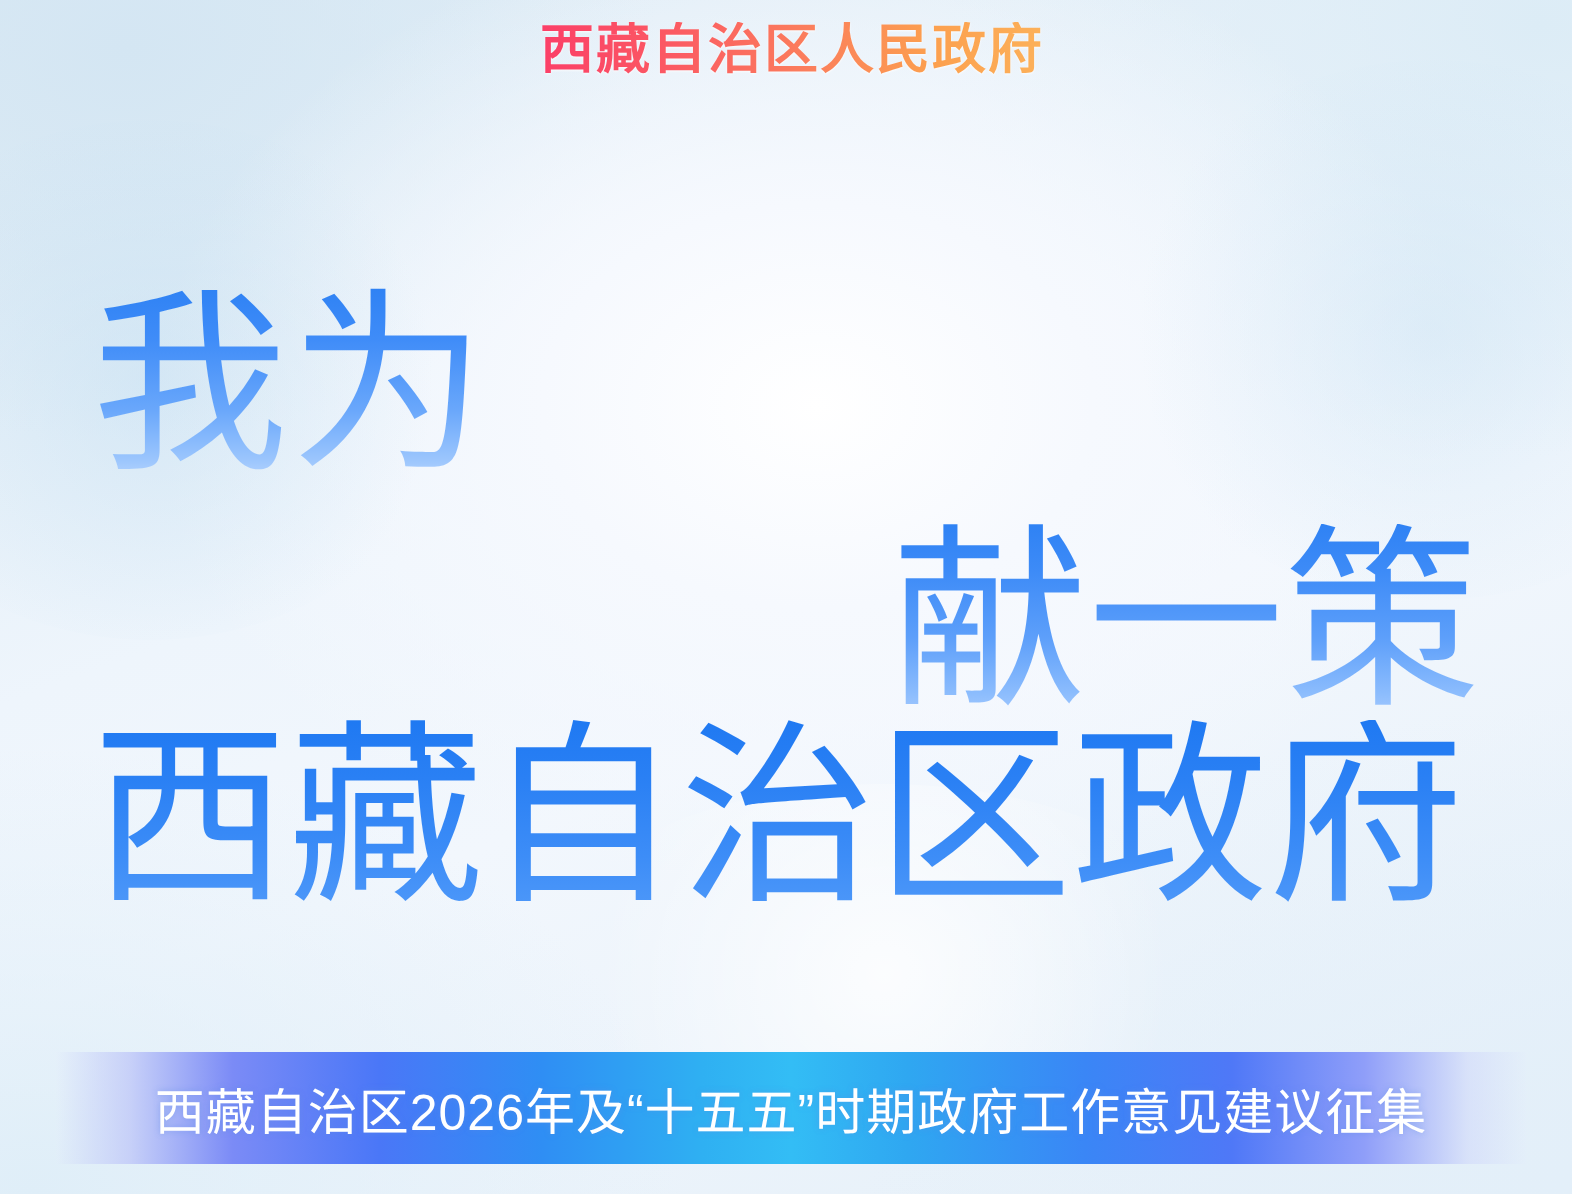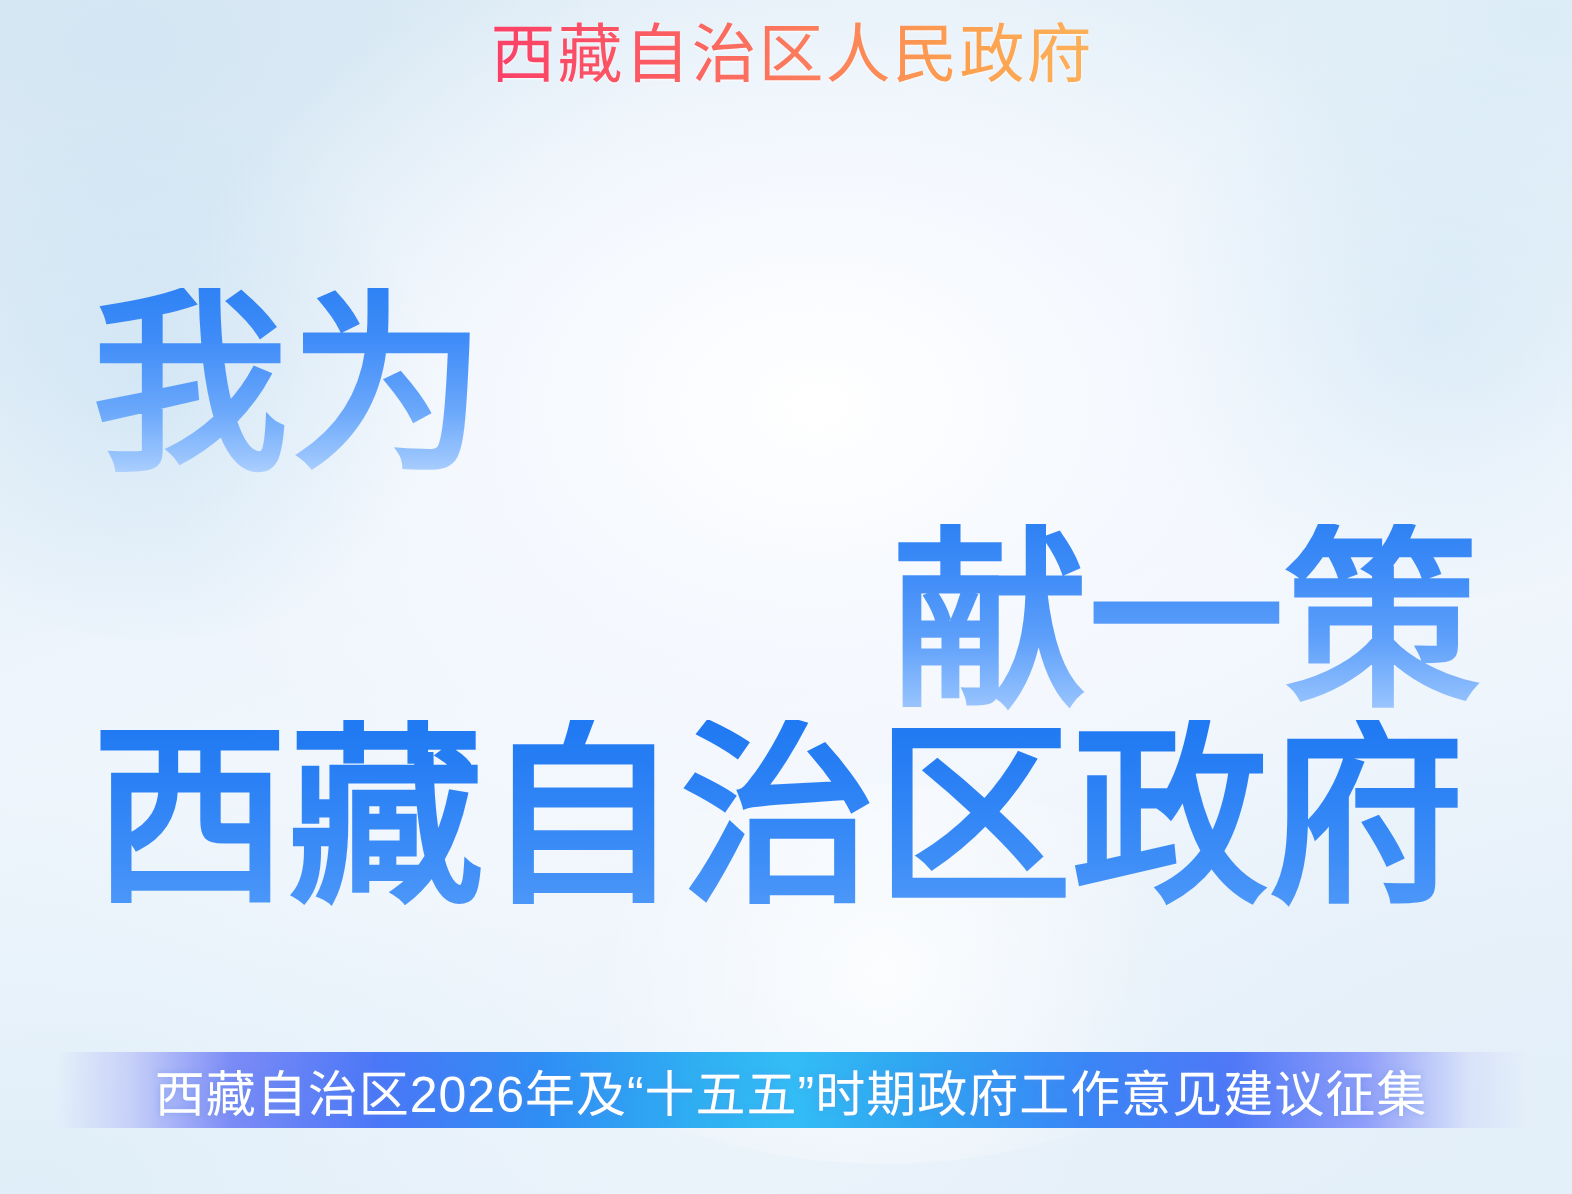--- a/index.html
+++ b/index.html
@@ -50,22 +50,22 @@
   .gov-header {
     position: absolute;
     top: 22px;
     left: 0;
     width: 100%;
     text-align: center;
     line-height: 1;
   }
   .gov-header .gov-name {
     display: inline-block;
-    font-size: 65px;
-    font-weight: 400;
+    font-size: 54px;
+    font-weight: 700;
     letter-spacing: 2px;
     background-image: linear-gradient(90deg, #fb3f68 0%, #fb5a63 26%, #fb7f5c 54%, #fca04f 78%, #fcb15a 100%);
     -webkit-background-clip: text;
     background-clip: text;
     color: transparent;
     -webkit-text-fill-color: transparent;
     filter: drop-shadow(0 1px 1px rgba(255,255,255,0.85));
     margin-left: 12px;
   }
 
@@ -73,21 +73,21 @@
   .headline {
     position: absolute;
     left: 92px;
     right: 92px;
     top: 288px;
     line-height: 1;
   }
   .hl-line {
     display: block;
     white-space: nowrap;
-    font-weight: 700;
+    font-weight: 400;
     -webkit-background-clip: text;
     background-clip: text;
     color: transparent;
     -webkit-text-fill-color: transparent;
   }
   .hl-line-1 {
     text-align: left;
     font-size: 196px;
     letter-spacing: 2px;
     margin-bottom: 40px;
@@ -106,21 +106,21 @@
     letter-spacing: 0px;
     background-image: linear-gradient(180deg, #2f82f4 0%, #3d8bf7 24%, #5d9ffa 58%, #8bbcfd 86%, #a8cbfe 100%);
   }
 
   
   .ribbon {
     position: absolute;
     left: 56px;
     top: 1052px;
     width: 1470px;
-    height: 76px;
+    height: 112px;
     display: flex;
     align-items: center;
     justify-content: center;
     background-image: linear-gradient(90deg,
         rgba(232,238,252,0.10) 0%,
         rgba(190,198,248,0.75) 5%,
         #7b8bf6 12%,
         #4a77f7 22%,
         #2f8ef4 33%,
         #2fb0f2 44%,

